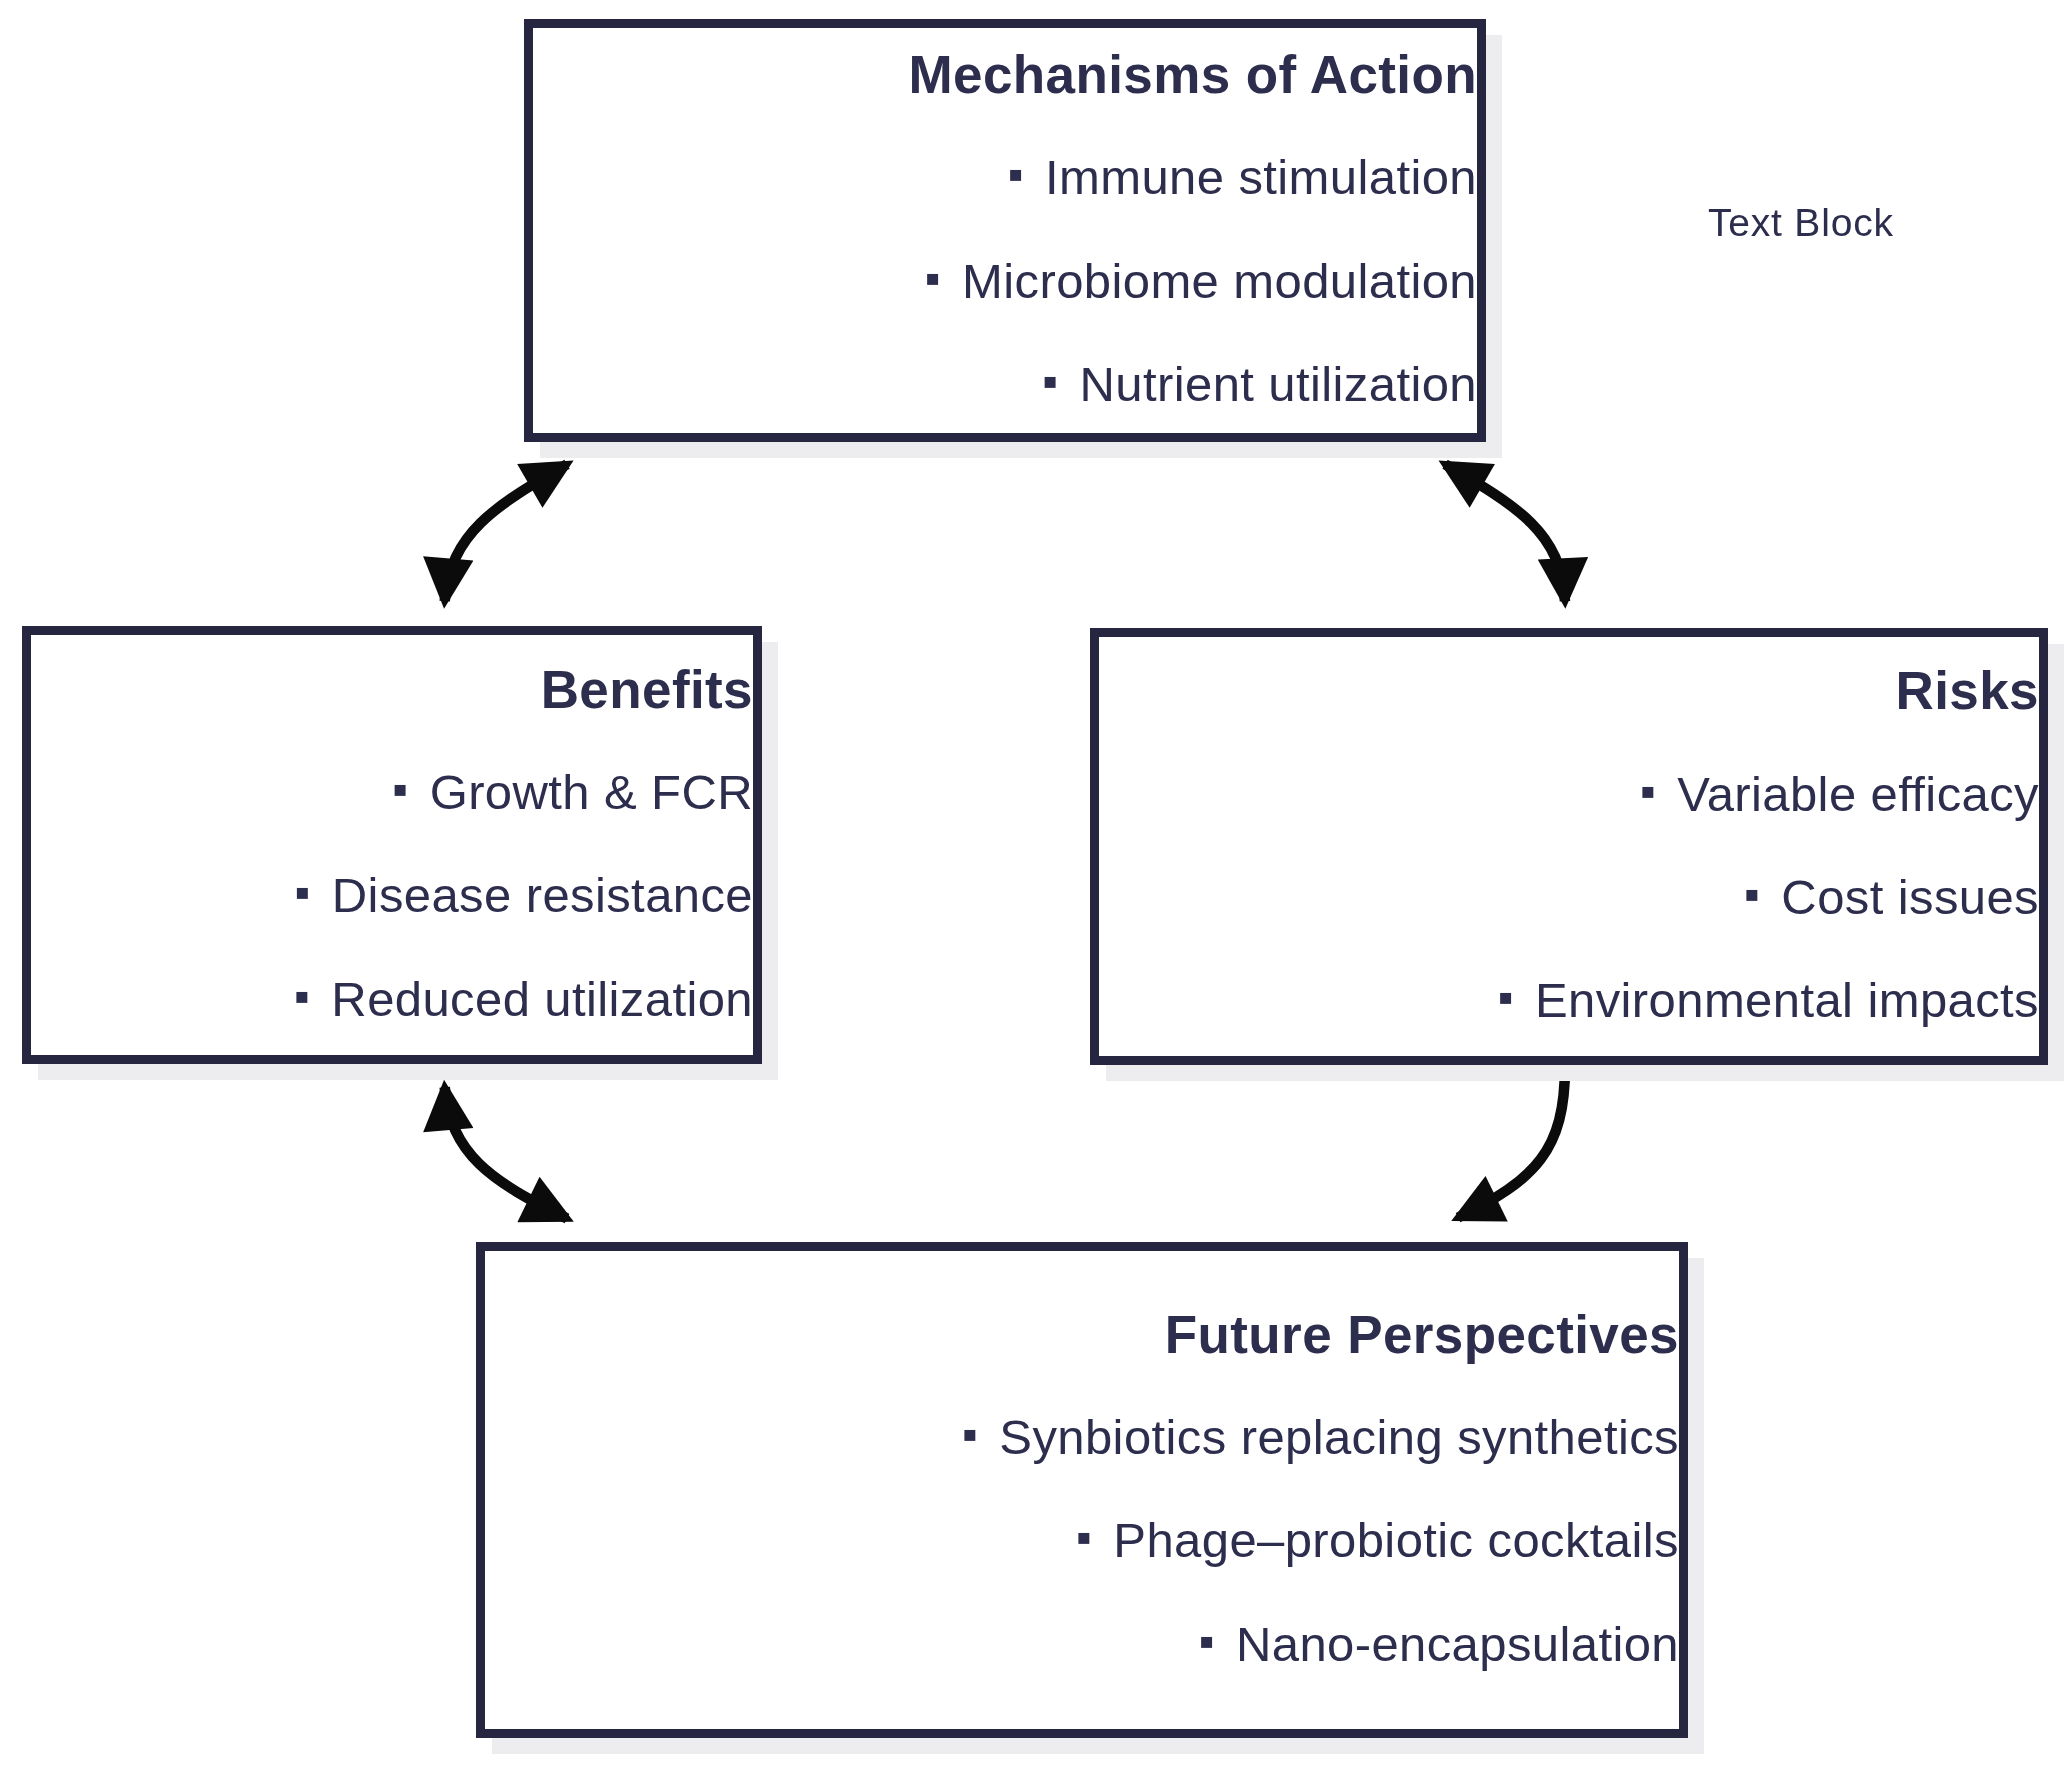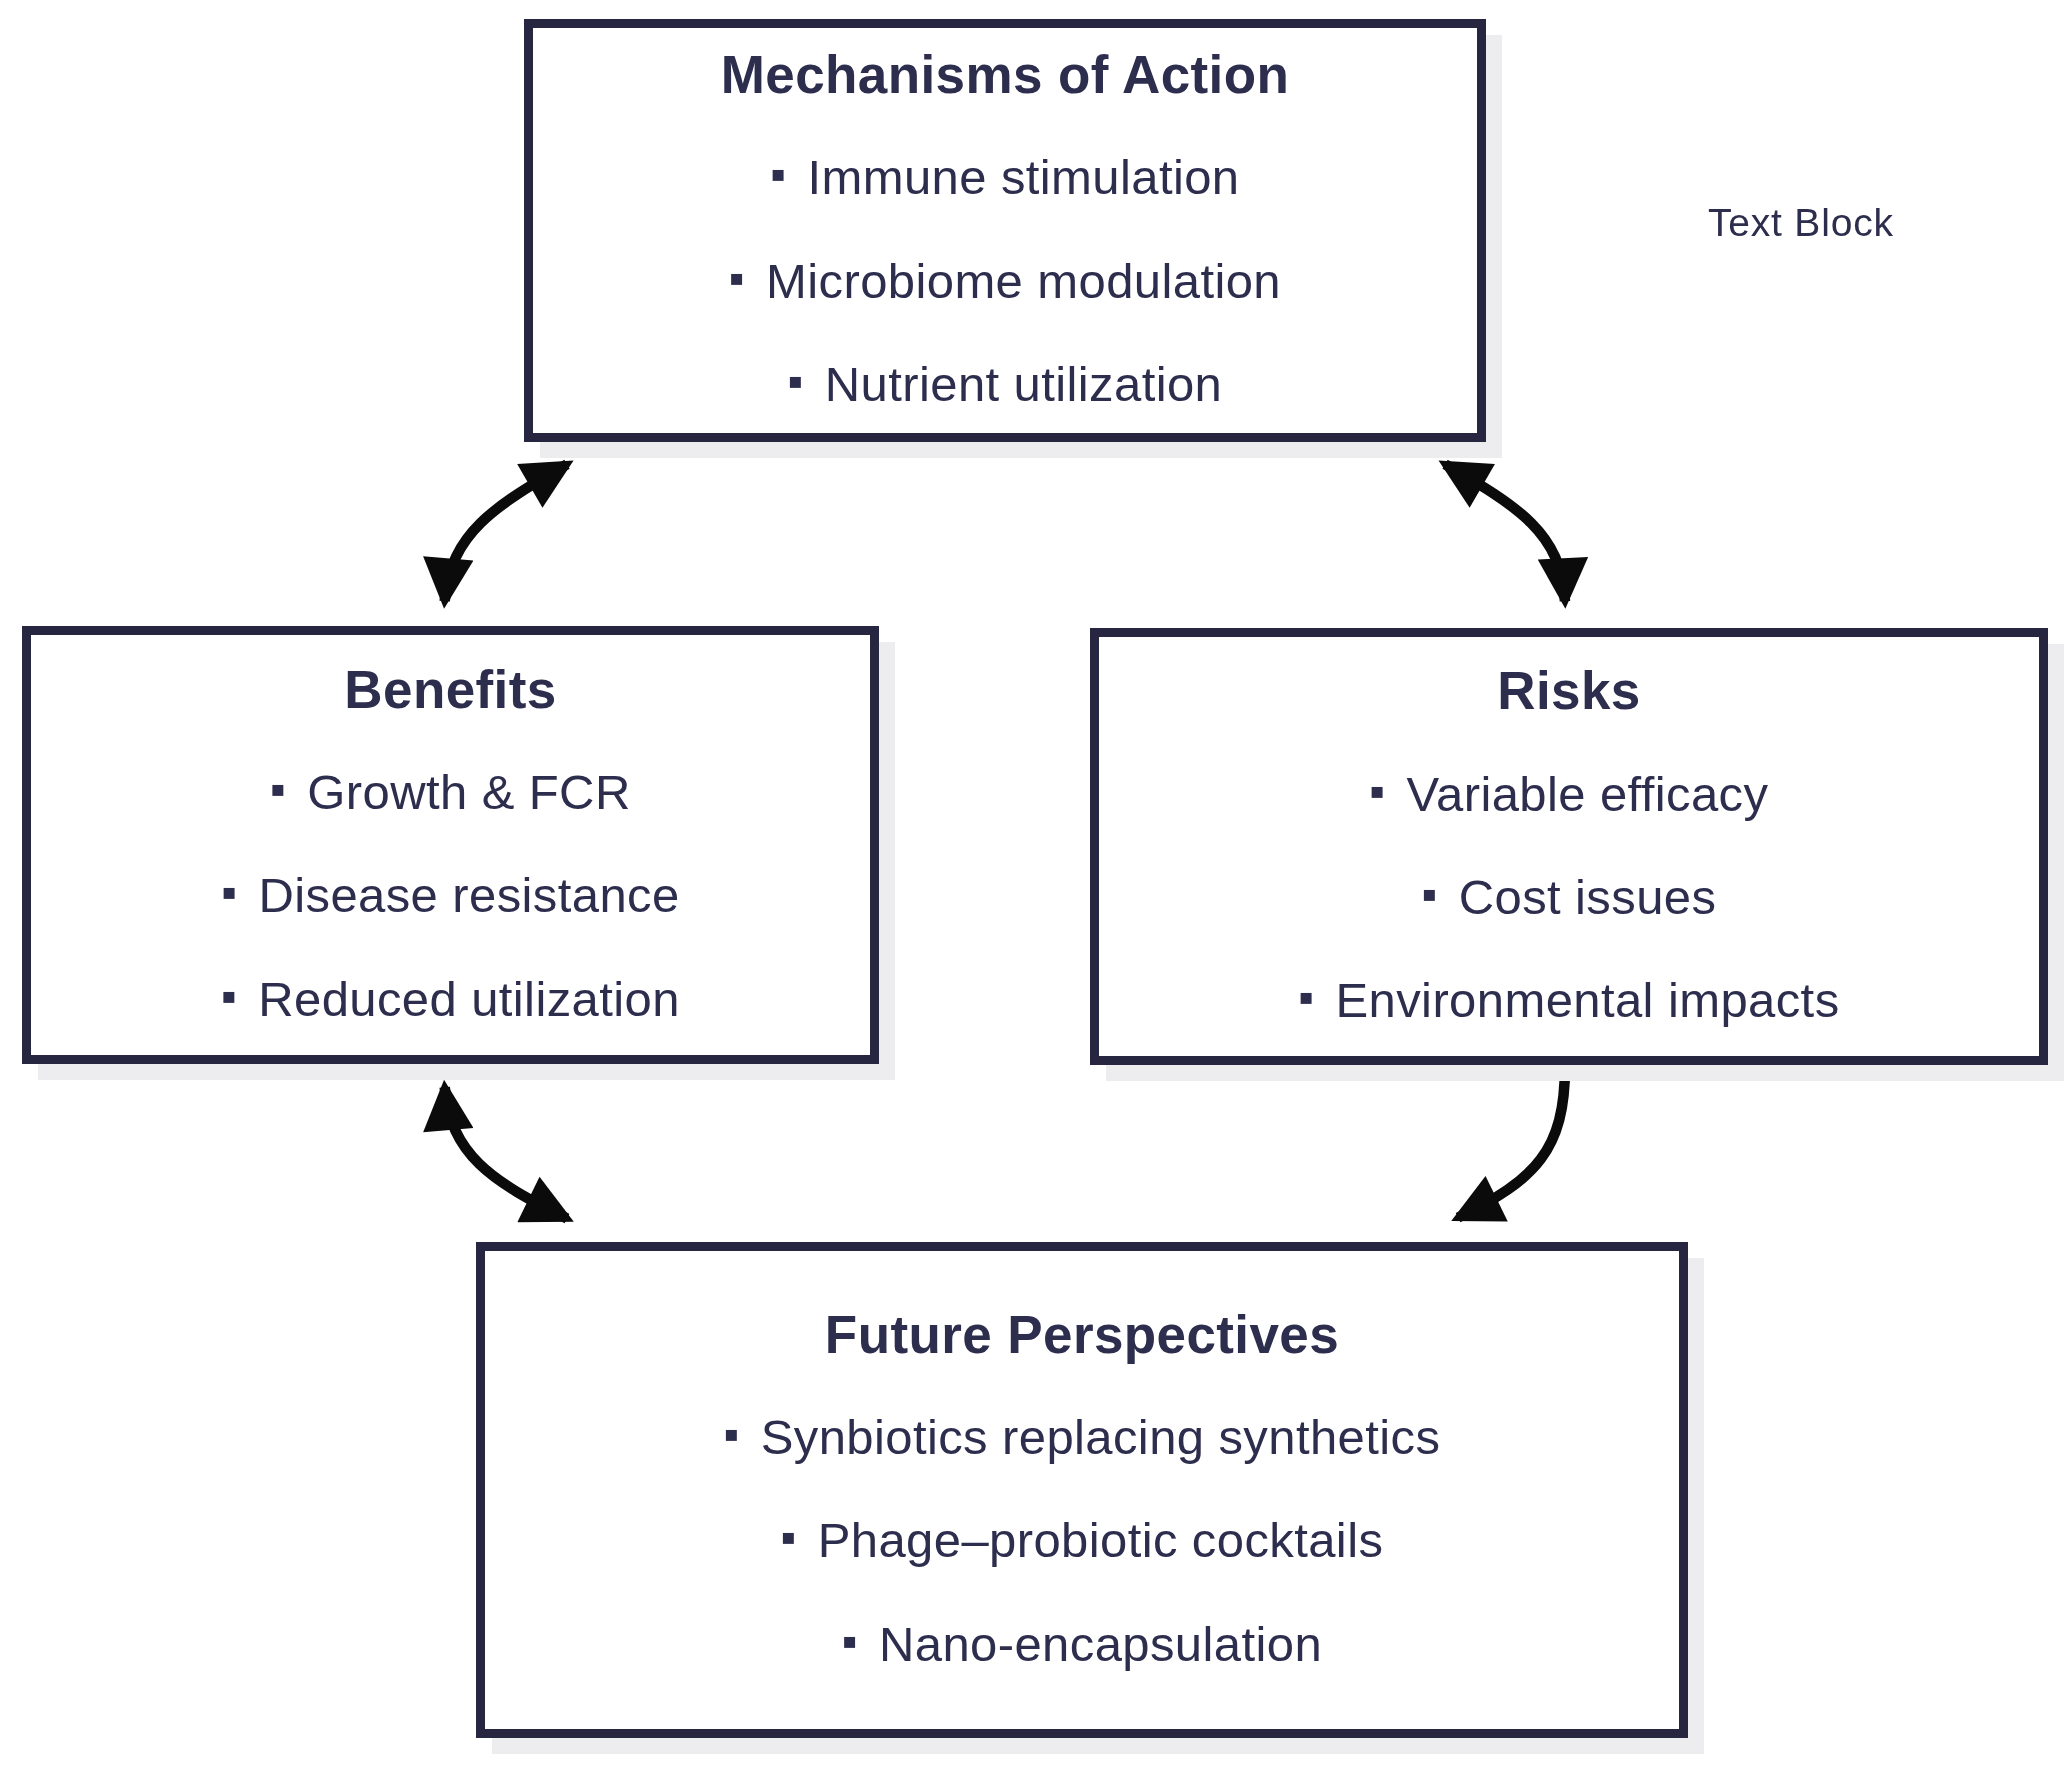--- a/index.html
+++ b/index.html
@@ -22,21 +22,21 @@
   .node {
     position: absolute;
     z-index: 2;
     box-sizing: border-box;
     background: #ffffff;
     border: 9px solid #262641;
     box-shadow: 16px 16px 0 0 #ededf0;
     display: flex;
     flex-direction: column;
     justify-content: center;
-    align-items: center;
+    align-items: flex-end;
     text-align: center;
     color: #2d2d4d;
     gap: 20px;
   }
   .node-title {
     font-size: 53px;
     font-weight: bold;
     line-height: 1.55;
     letter-spacing: 0.4px;
   }
@@ -46,21 +46,21 @@
     line-height: 1.7;
     letter-spacing: 0.4px;
   }
   .bullet {
     display: inline-block;
     margin-right: 21px;
     transform: translateY(-4.9px);
     font-size: 0.9em;
   }
   .node--mechanisms { left: 524px;  top: 18.6px;   width: 962px; height: 423px; }
-  .node--benefits   { left: 22px;   top: 626px;  width: 857px; height: 438px; }
+  .node--benefits   { left: 22px;   top: 626px;  width: 740px; height: 438px; }
   .node--risks      { left: 1090px; top: 628px;  width: 958px; height: 437px; }
   .node--future     { left: 476px;  top: 1242px; width: 1212px; height: 496px; }
   .node--future .item { max-width: 794px; }
   .text-block-label {
     position: absolute;
     z-index: 2;
     left: 1708px;
     top: 201px;
     font-size: 39px;
     color: #2d2d4d;

